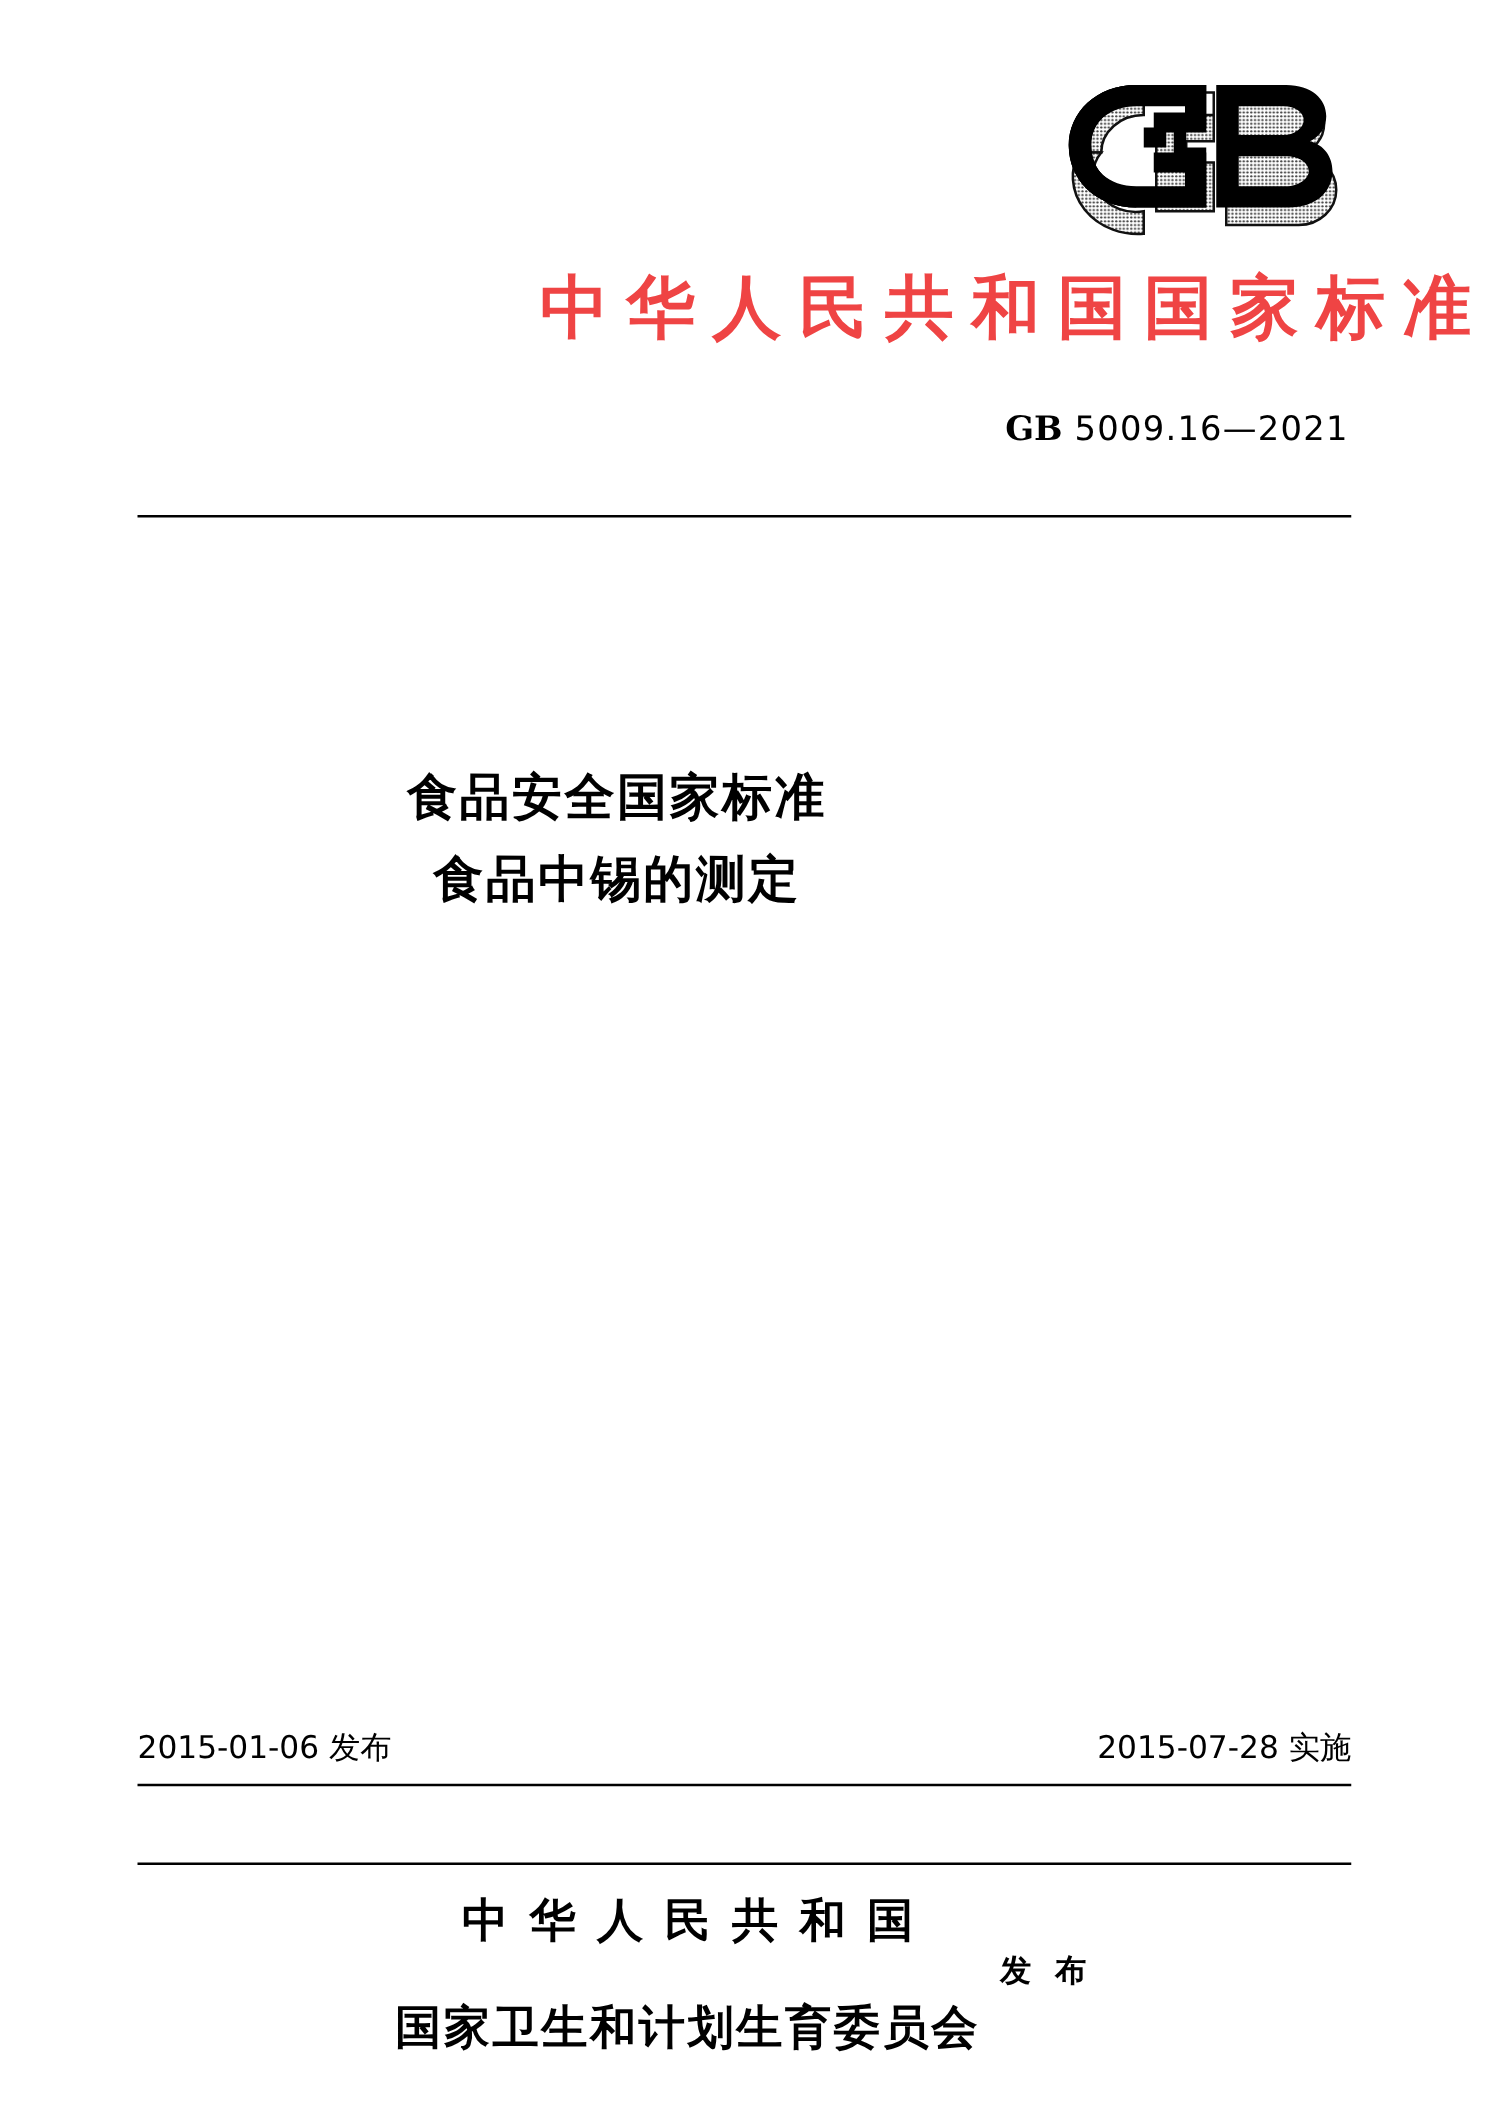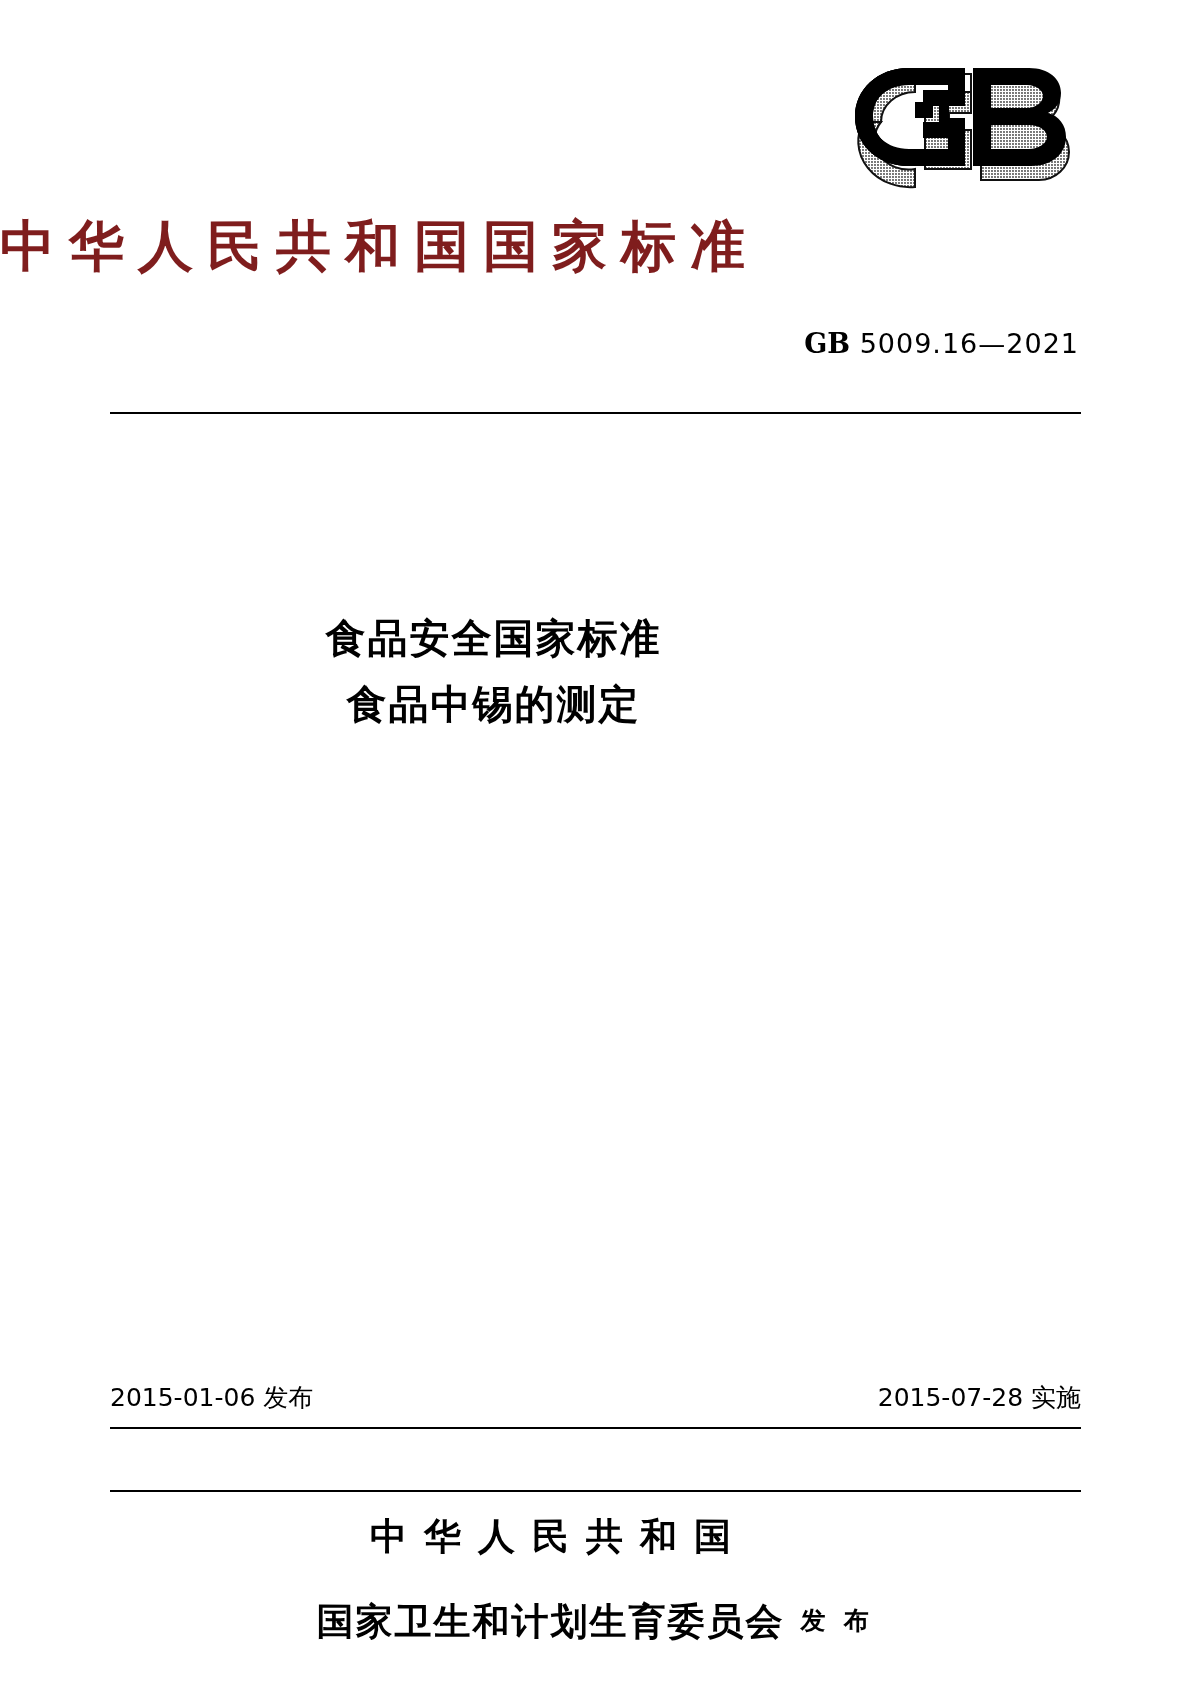--- a/index.html
+++ b/index.html
@@ -30,27 +30,27 @@
     height: 125px;
   }
   .gb-logo svg { display: block; }
 
   
   .nat-title {
     position: absolute;
     top: 210px;
     left: 0;
     width: 1191px;
-    text-align: left;
+    text-align: right;
     font-family: "DejaVu Serif", "Liberation Serif", serif;
     font-weight: bold;
     font-size: 55px;
     letter-spacing: 14px;
     white-space: nowrap;
-    color: #7f1d1d;
+    color: #ef4444;
   }
 
   
   .std-number {
     position: absolute;
     top: 328px;
     right: 112px;
     font-family: "DejaVu Sans", "Liberation Sans", sans-serif;
     font-size: 27px;
     letter-spacing: 1px;
@@ -124,42 +124,42 @@
   }
 
   
   .issuer {
     position: absolute;
     left: 0;
     top: 1516px;
     width: 1191px;
     display: flex;
     justify-content: center;
-    align-items: flex-end;
+    align-items: center;
   }
   .issuer-lines {
     font-family: "DejaVu Serif", "Liberation Serif", serif;
     font-weight: bold;
     font-size: 37px;
     line-height: 1.12;
     color: #000;
     text-align: center;
   }
   .issuer-line1 {
     letter-spacing: 17px;
     padding-left: 17px;
     white-space: nowrap;
   }
   .issuer-line2 {
     letter-spacing: 2px;
     white-space: nowrap;
     margin-top: 44px;
   }
   .issuer-verb {
-    font-family: Liberation Serif, serif;
+    font-family: Liberation Sans, sans-serif;
     font-weight: bold;
     font-size: 25px;
     letter-spacing: 6px;
     margin-left: 16px;
     padding-bottom: 6px;
     white-space: nowrap;
   }
 </style>
 </head>
 <body>

